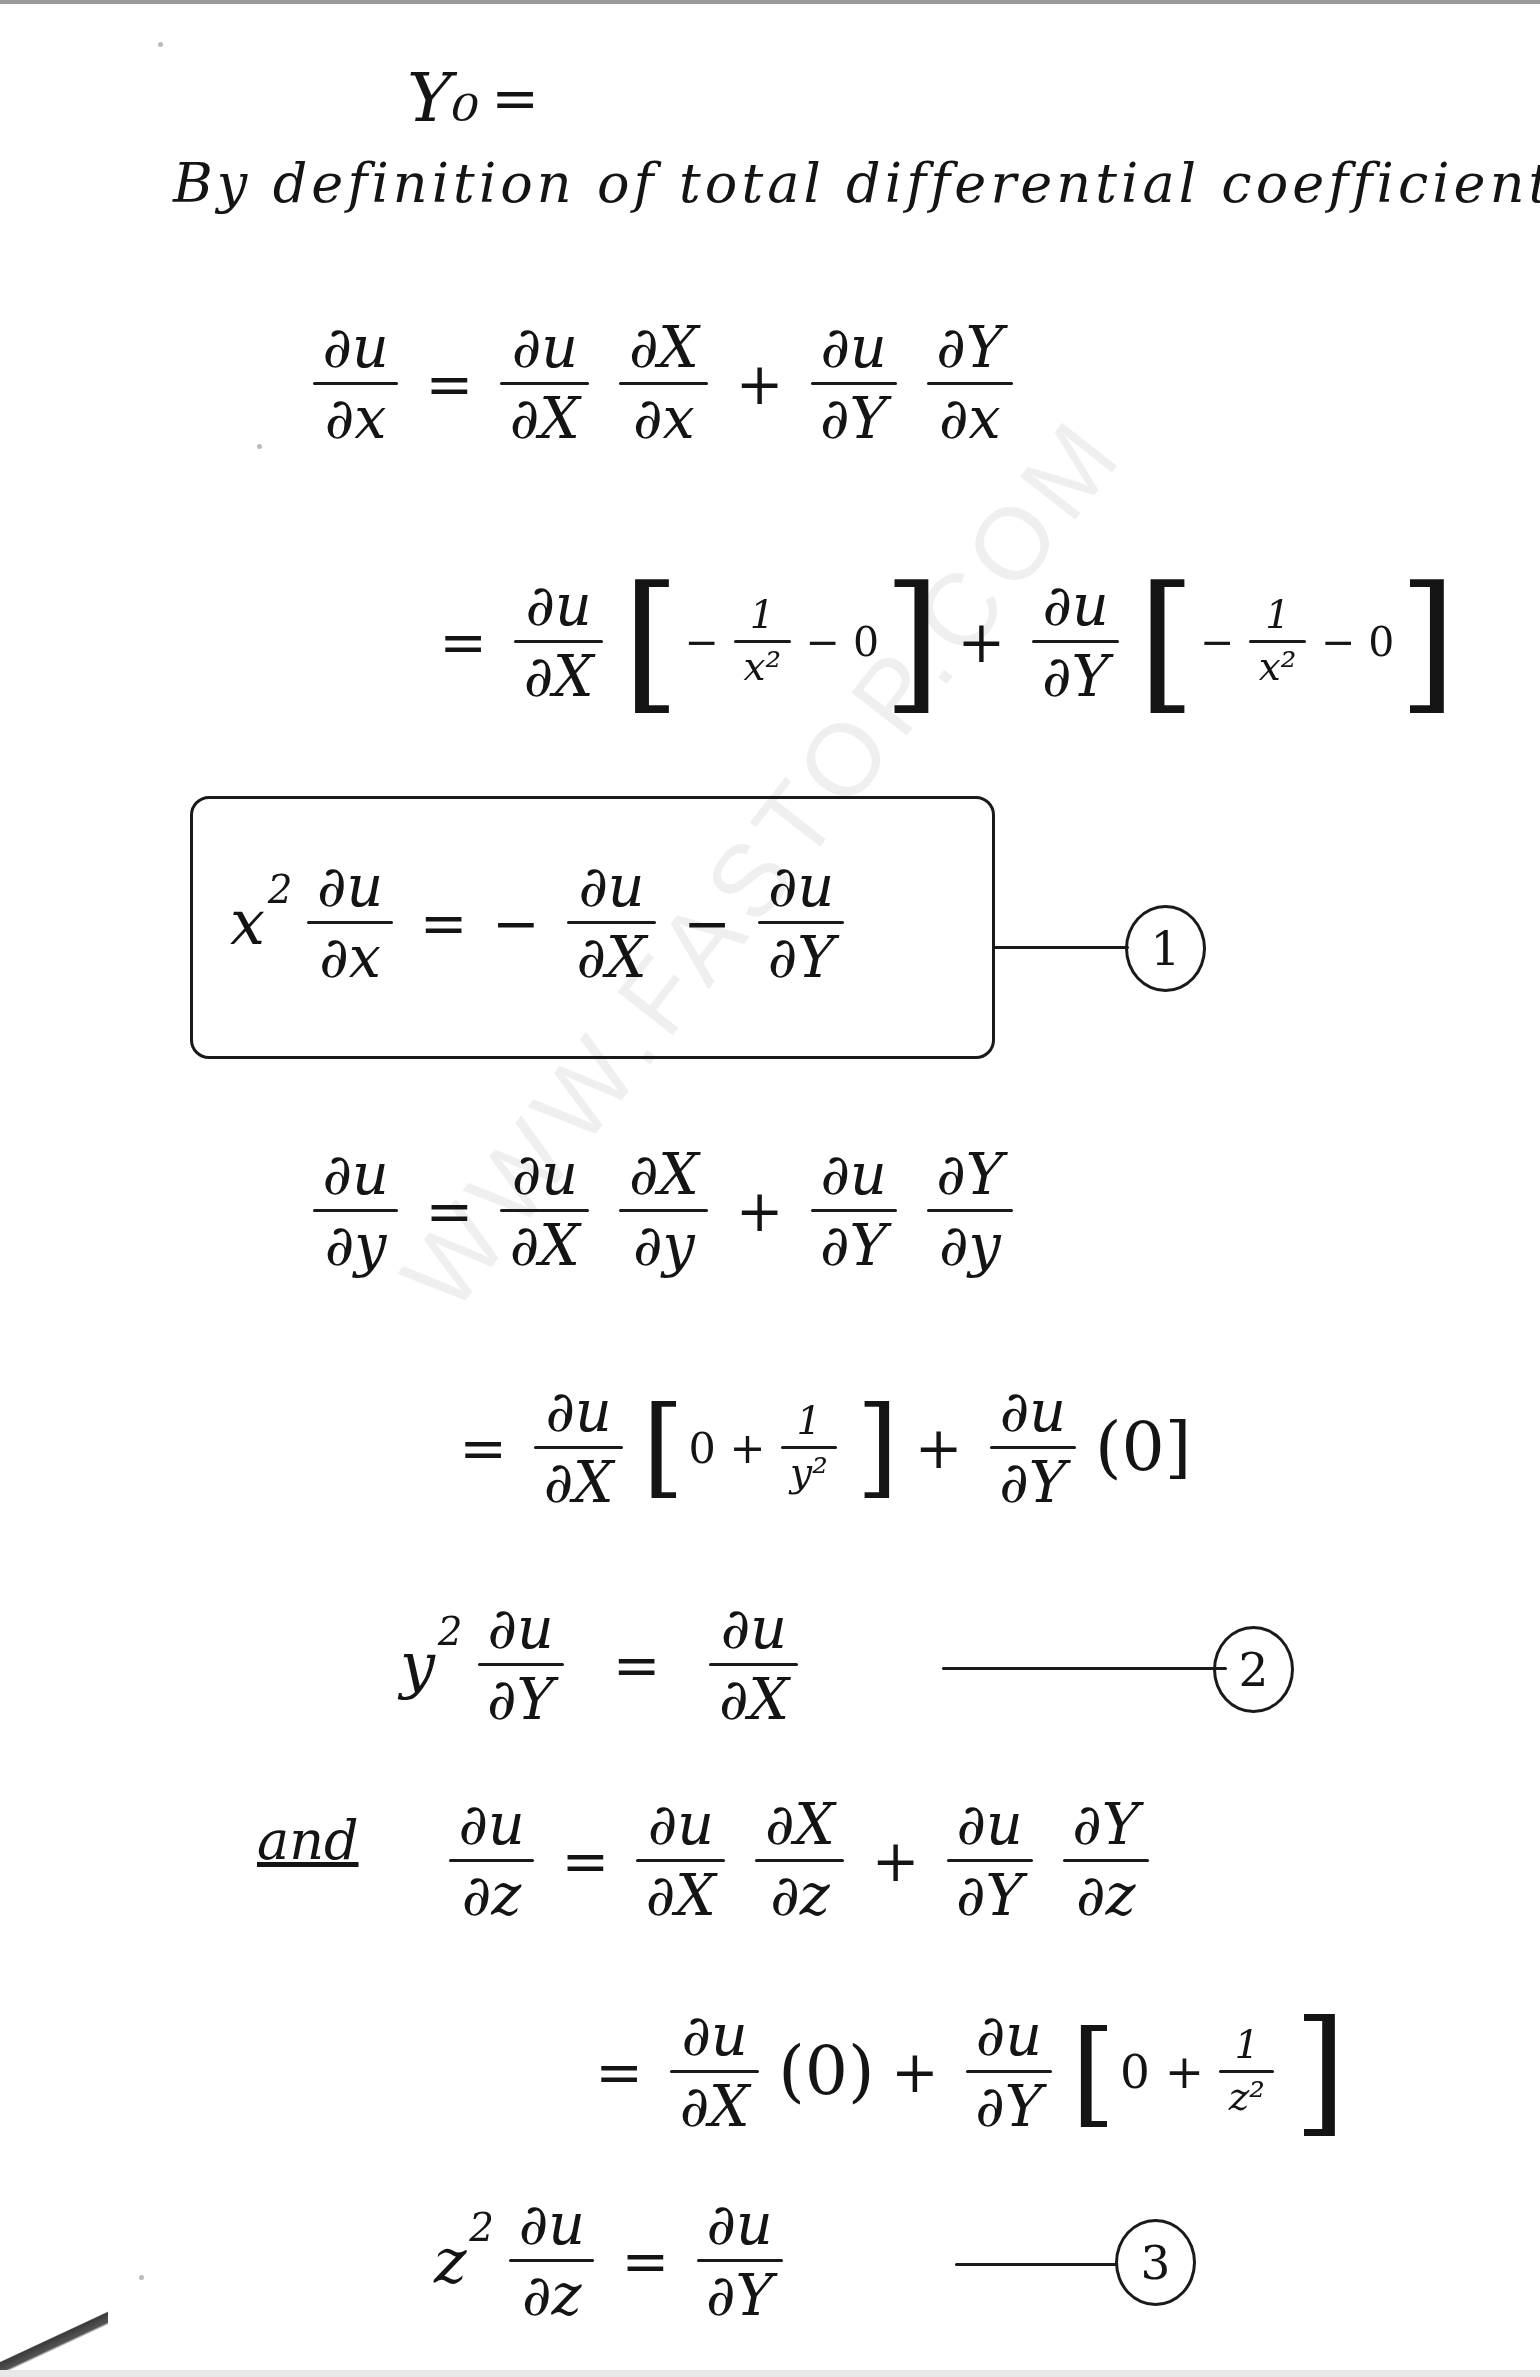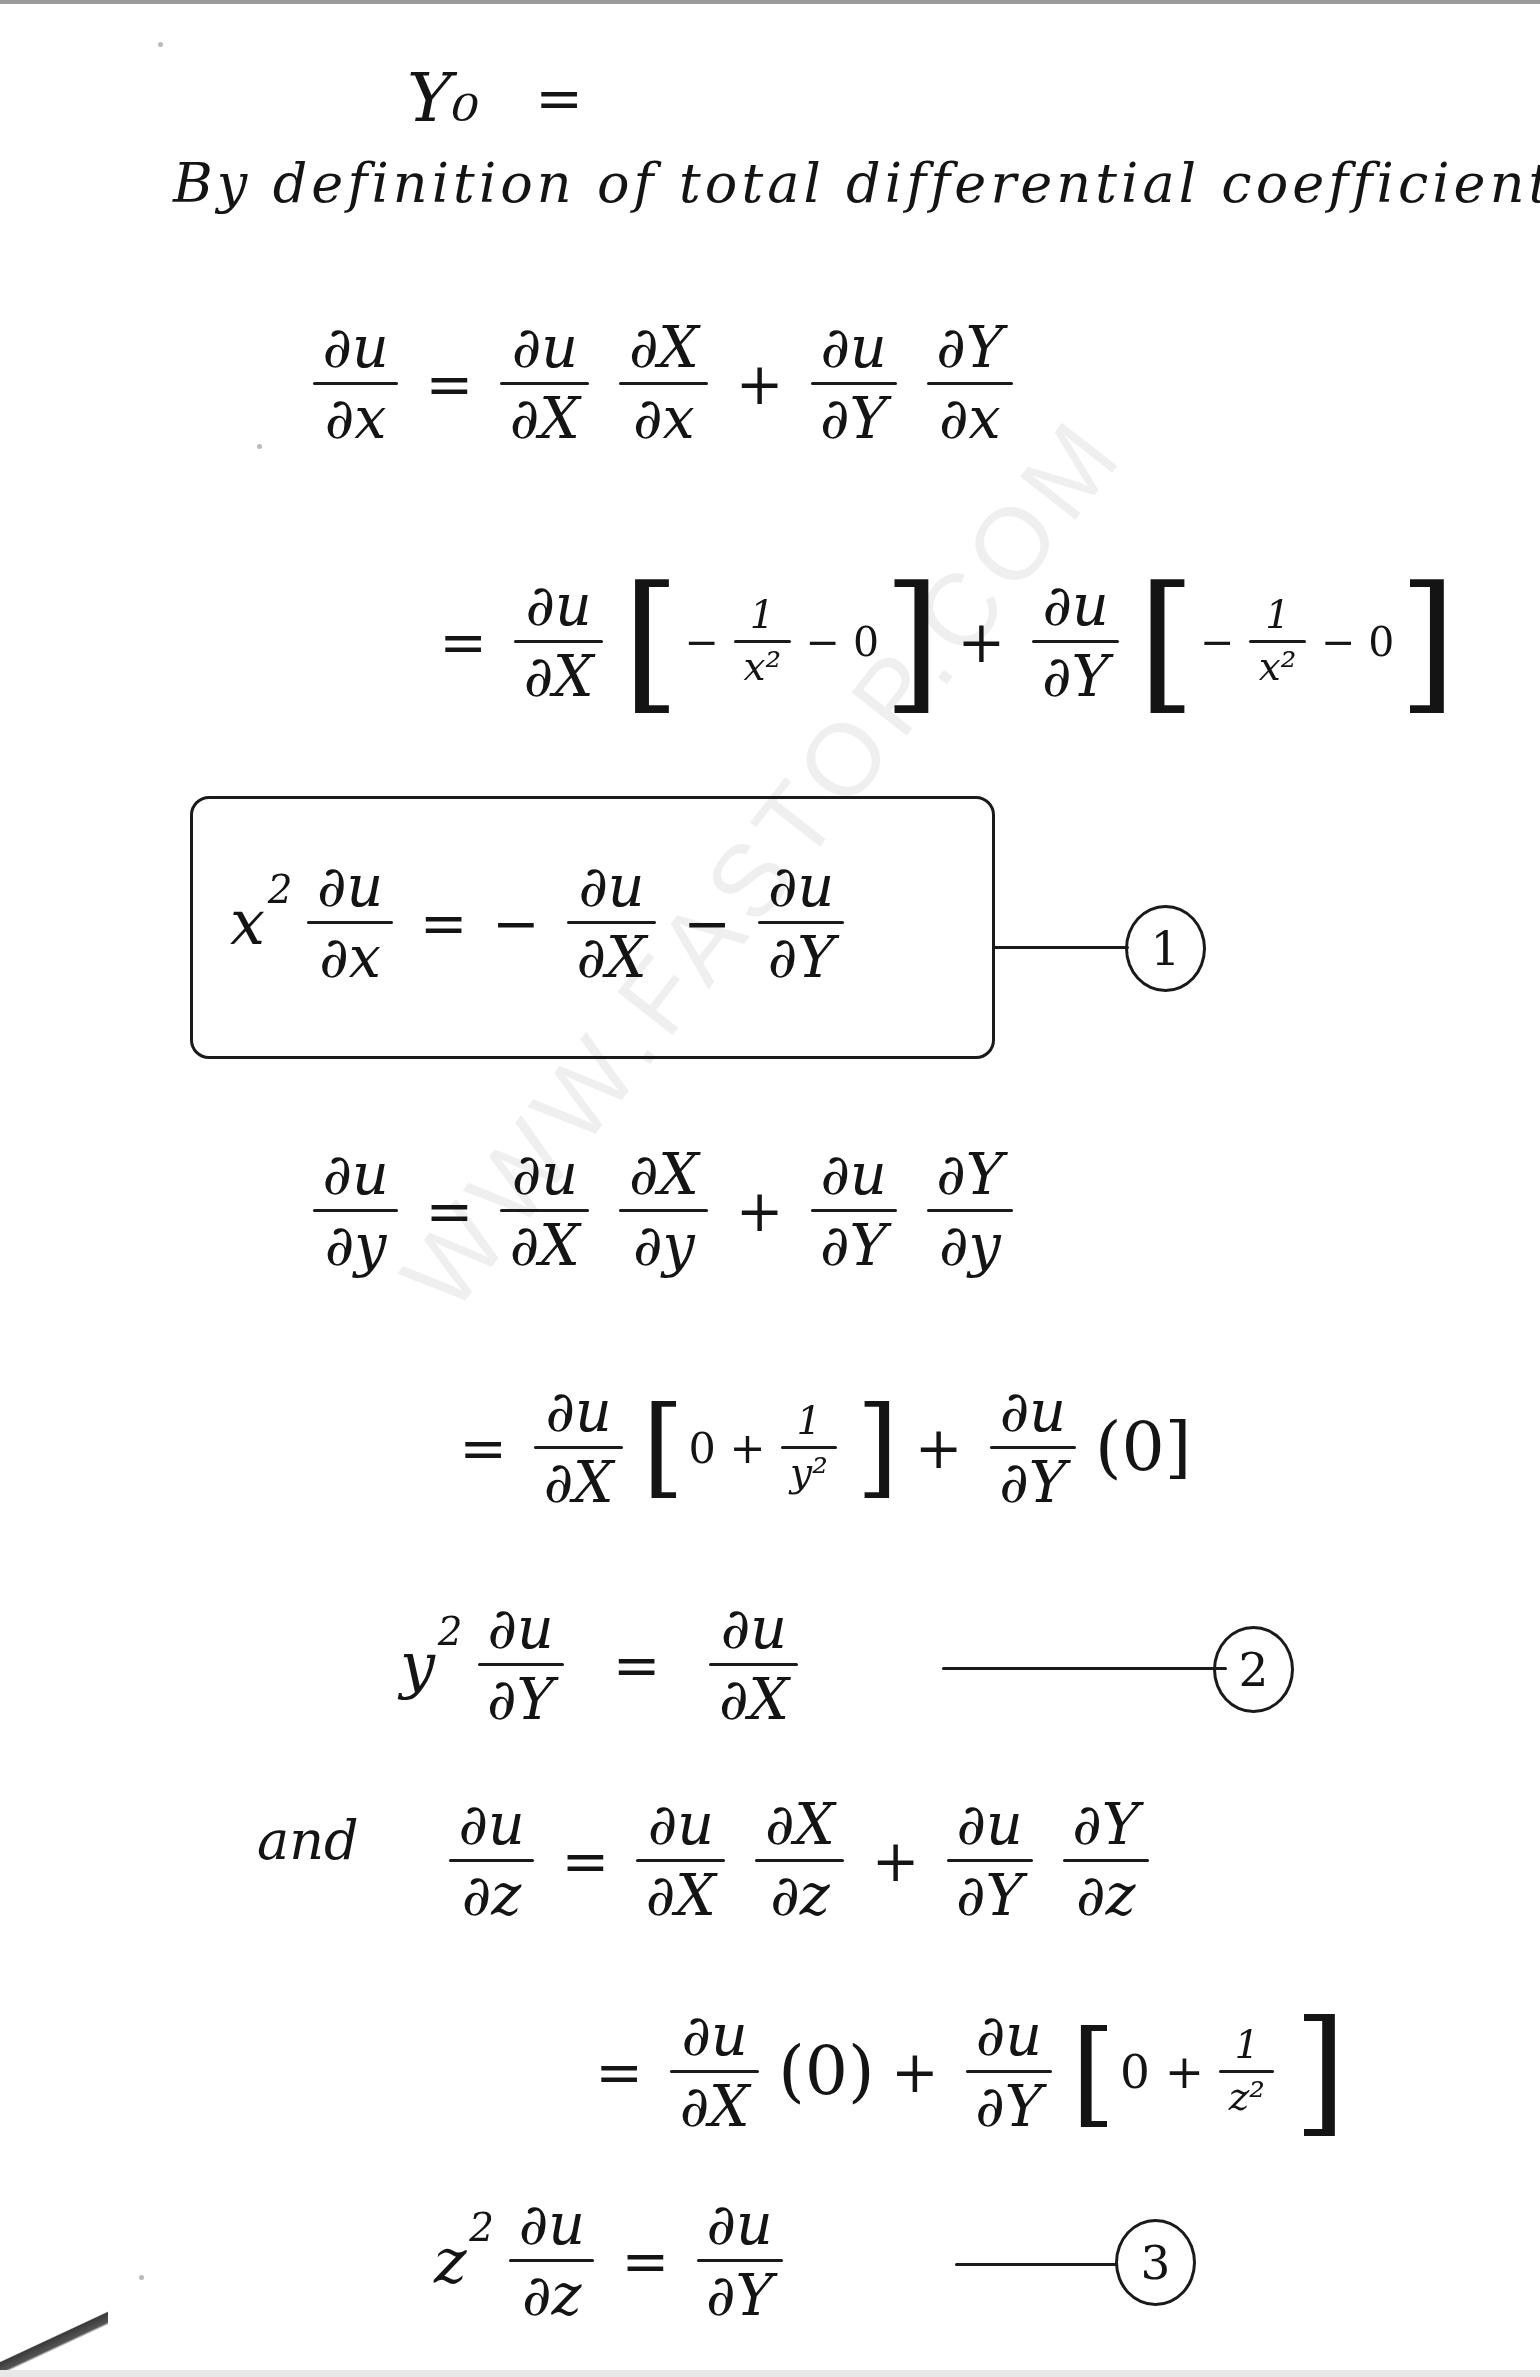--- a/index.html
+++ b/index.html
@@ -30,21 +30,21 @@
              font-size:102px;color:#000;opacity:0.06;transform:rotate(-52deg);transform-origin:left top;
              letter-spacing:9.5px;white-space:nowrap;}
   .speck{position:absolute;width:5.4px;height:5.4px;border-radius:50%;background:#bbb;}
 </style>
 </head>
 <body>
 
 <div class="topbar"></div>
 <div class="watermark">WWW.FASTOP.COM</div>
 
-<div class="line" style="left:407px;top:58px;font-size:68px;gap:44px;">
+<div class="line" style="left:407px;top:58px;font-size:68px;">
   <span>Y₀</span>
   <span class="op">=</span>
 </div>
 
 <div class="line txt" style="left:173px;top:152px;font-size:54px;letter-spacing:4.1px;">By definition of total differential coefficient</div>
 
 <div class="line" style="left:298px;top:318px;">
   <span class="frac">
       <span class="num">∂u</span>
       <span class="bar"></span>
@@ -198,21 +198,21 @@
   <span class="op" style="margin:0 34px">=</span>
   <span class="frac">
       <span class="num">∂u</span>
       <span class="bar"></span>
       <span class="den">∂X</span>
     </span>
 </div>
 <div class="leader" style="left:942px;top:1667px;width:285px;"></div>
 <div class="circle" style="left:1213px;top:1626px;">2</div>
 
-<div class="line txt" style="left:257px;top:1809px;font-size:54px;">and</div>
+<div class="line txt" style="left:257px;top:1809px;font-size:54px;text-decoration:underline;">and</div>
 <div class="line" style="left:434px;top:1795px;">
   <span class="frac">
       <span class="num">∂u</span>
       <span class="bar"></span>
       <span class="den">∂z</span>
     </span>
   <span class="op">=</span>
   <span class="frac">
       <span class="num">∂u</span>
       <span class="bar"></span>

